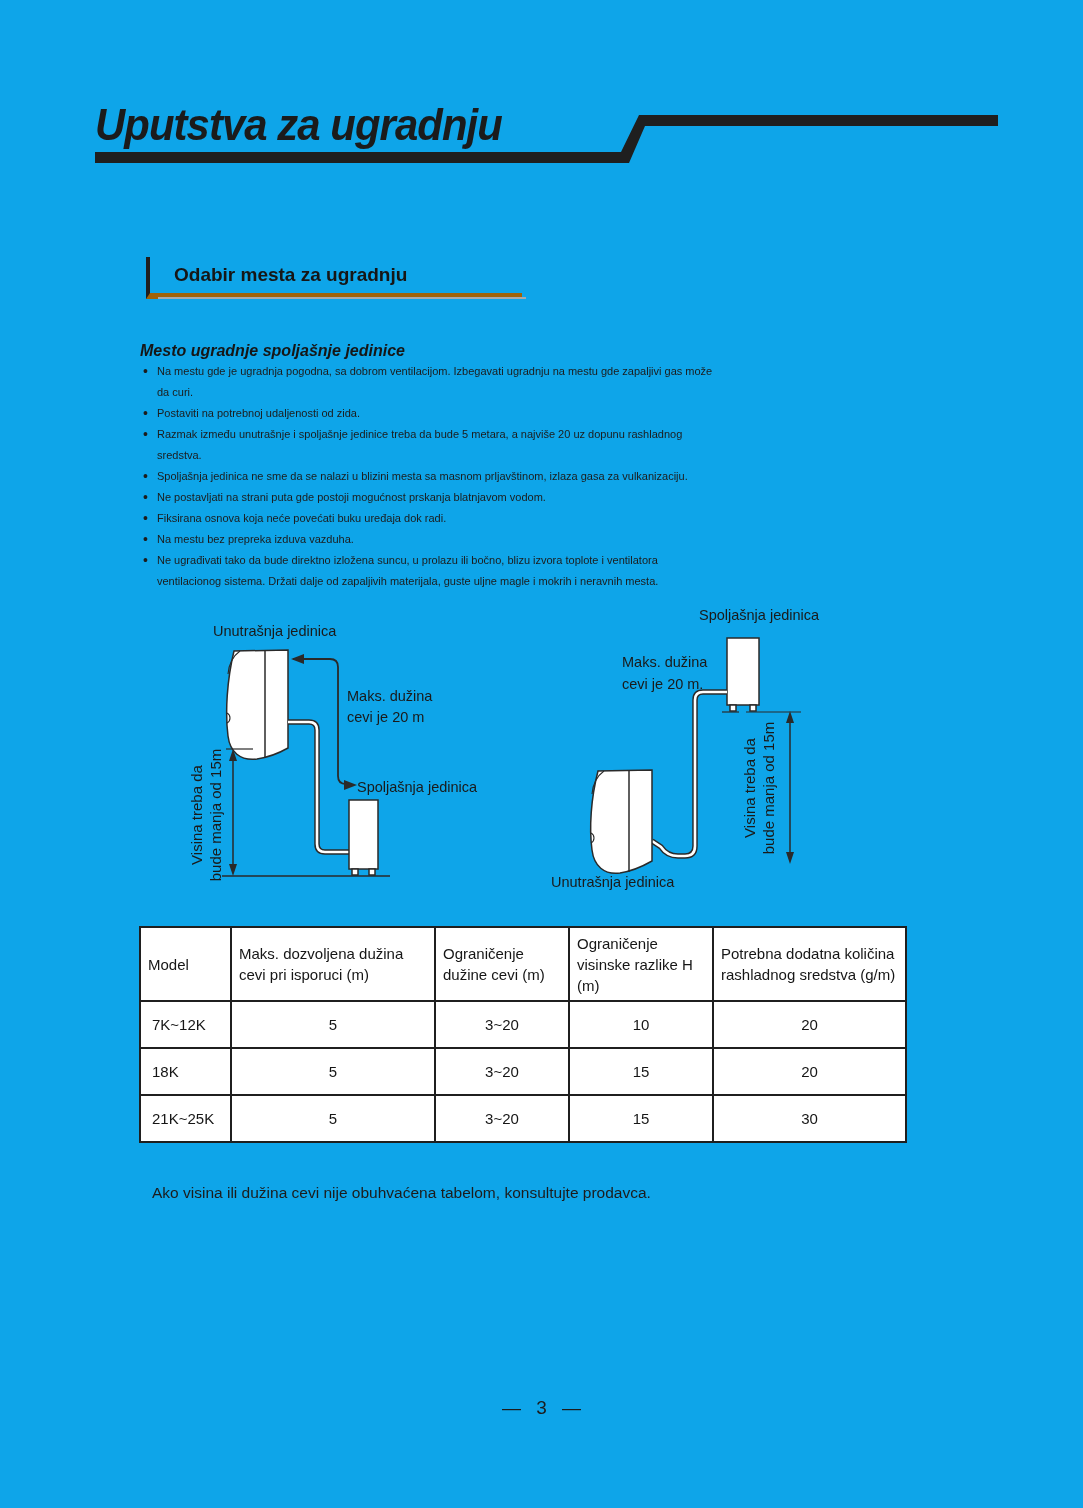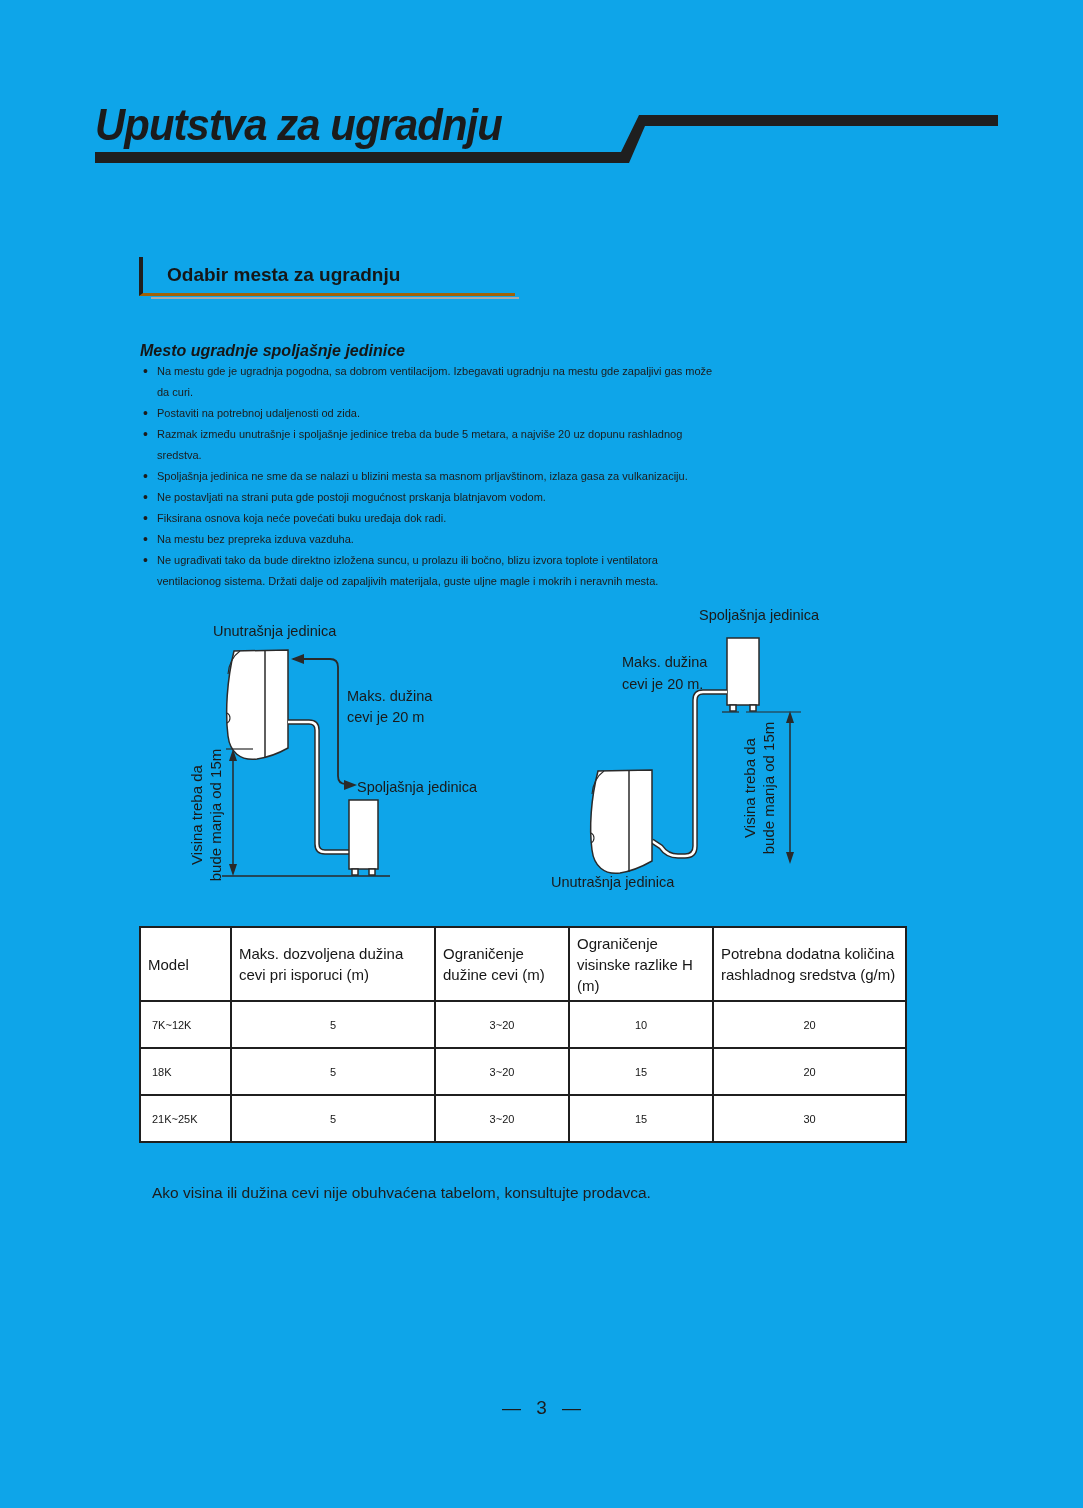--- a/index.html
+++ b/index.html
@@ -11,22 +11,22 @@
   
   .doc-title {
     position:absolute; left:95px; top:99px;
     font-size:45px; font-weight:700; font-style:italic;
     letter-spacing:-1px; color:#1b1b1b; white-space:nowrap;
     transform:scaleX(0.93); transform-origin:left top;
   }
   .title-rule { position:absolute; left:0; top:0; width:1083px; height:200px; }
   
   .section-box {
-    position:absolute; left:139px; top:257px; width:372px; height:36px;
-    border-left:4px solid #1f1f1f; border-bottom:3px solid #a16207;
+    position:absolute; left:146px; top:257px; width:372px; height:36px;
+    border-left:4px solid #1f1f1f; border-bottom:6px solid #a16207;
   }
   .section-box .shadow-h {
     position:absolute; left:8px; right:-4px; bottom:-6px; height:2px; background:#a9a9a9;
   }
   .section-title {
     position:absolute; left:24px; top:0; line-height:36px;
     font-size:19px; font-weight:700; color:#161616; white-space:nowrap;
   }
   
   .subsection-title {
@@ -55,21 +55,21 @@
   }
   .spec-table th, .spec-table td {
     border:2px solid #1f1f1f; overflow:hidden;
   }
   .spec-table th {
     font-weight:400; font-size:15px; text-align:left; vertical-align:middle;
     padding:4px 5px 4px 7px; line-height:1.4; height:64px; color:#161616;
   }
   .spec-table th.c-model { }
   .spec-table td {
-    font-size:11px; text-align:center; vertical-align:middle;
+    font-size:15px; text-align:center; vertical-align:middle;
     height:43px; color:#161616;
   }
   .spec-table td.c-model { text-align:left; padding-left:11px; }
   
   .table-note {
     position:absolute; left:152px; top:1184px; font-size:15.5px; color:#1c1c1c;
   }
   .page-number {
     position:absolute; left:0; top:1397px; width:1083px;
     text-align:center; font-size:19px; color:#1c1c1c; word-spacing:10px;

